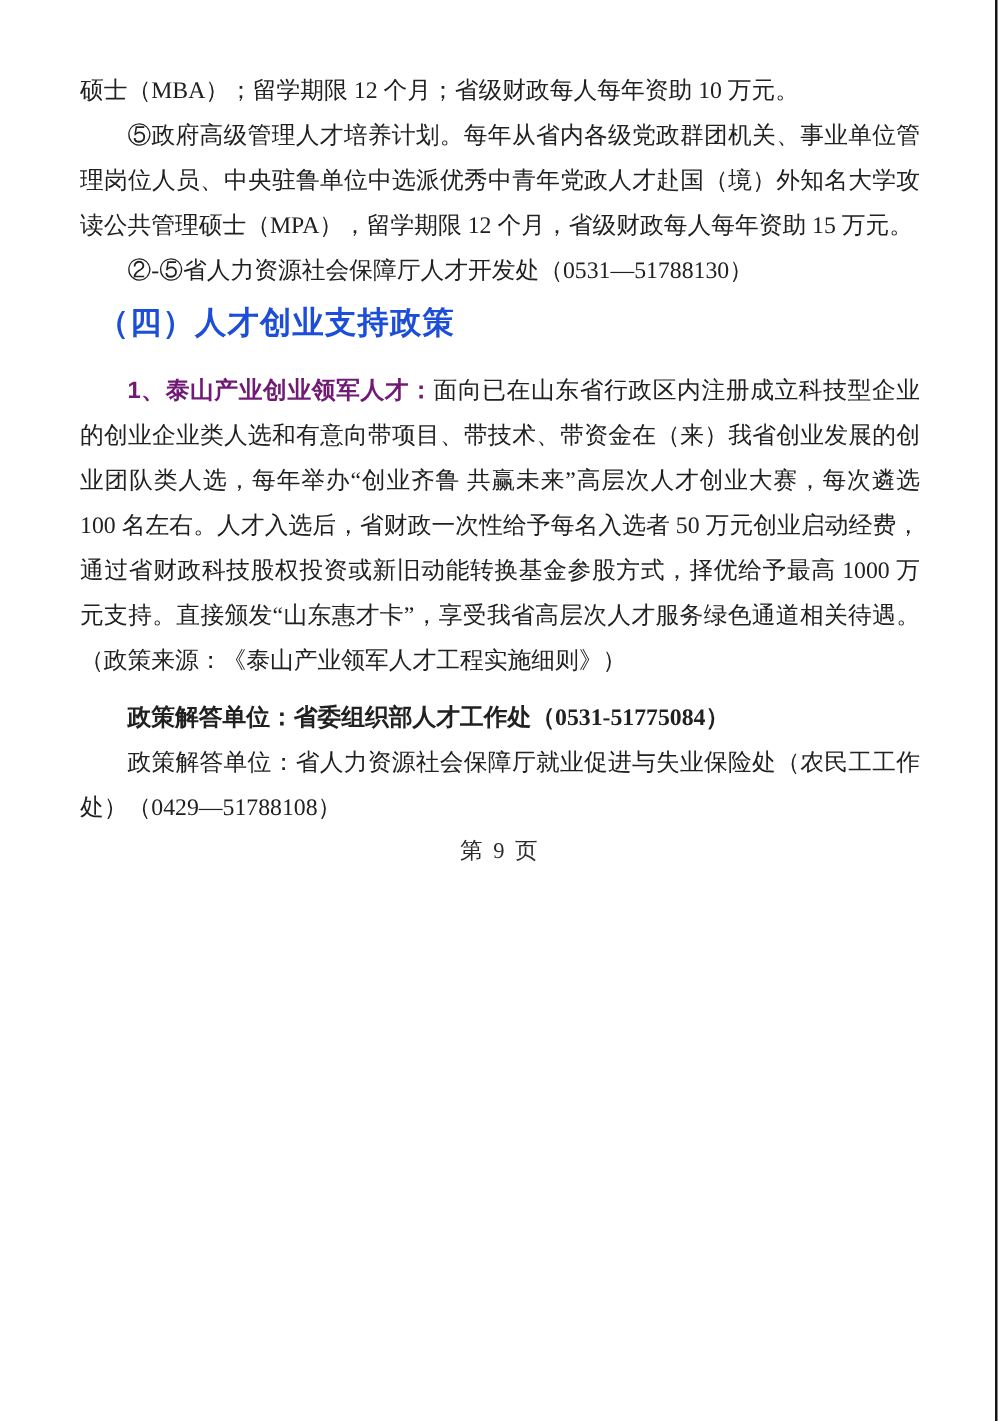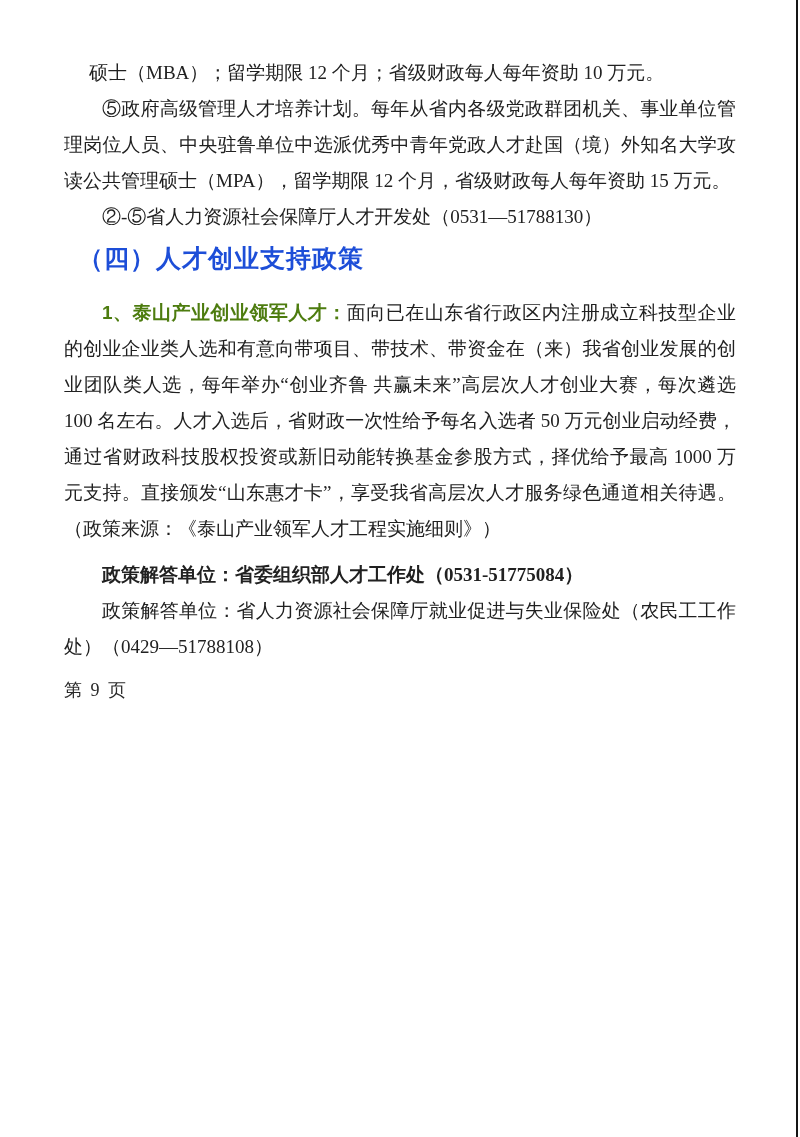--- a/index.html
+++ b/index.html
@@ -30,40 +30,41 @@
     width: 672px;
   }
   .para {
     margin: 0;
     font-size: 19px;
     line-height: 36px;
     text-align: justify;
     text-indent: 2em;
     word-break: normal;
   }
-  .para.no-indent { text-indent: 0; margin-left: 25px; }
+  .para.no-indent { text-indent: 0; }
   .para.gap-large { }
   .para.gap-small { margin-top: 10px; font-weight: bold; }
   .item-title {
     font-family: "Liberation Sans", "DejaVu Sans", sans-serif;
     font-weight: 700;
-    color: #4d7c0f;
+    color: #701a75;
   }
   .section-heading {
     margin: 4px 0 18px 0;
     font-family: "Liberation Sans", "DejaVu Sans", sans-serif;
     font-size: 25px;
     line-height: 38px;
     font-weight: 700;
     color: #1d4ed8;
     text-indent: 14px;
     letter-spacing: 1px;
   }
   .page-footer {
-    margin-top: 12px;
+    margin-top: 2px;
+    text-align: center;
     font-size: 18px;
     line-height: 26px;
     letter-spacing: 2px;
     color: #2a2a2a;
   }
 </style>
 </head>
 <body style="background: rgb(255, 255, 255);">
 
 <div class="page">

